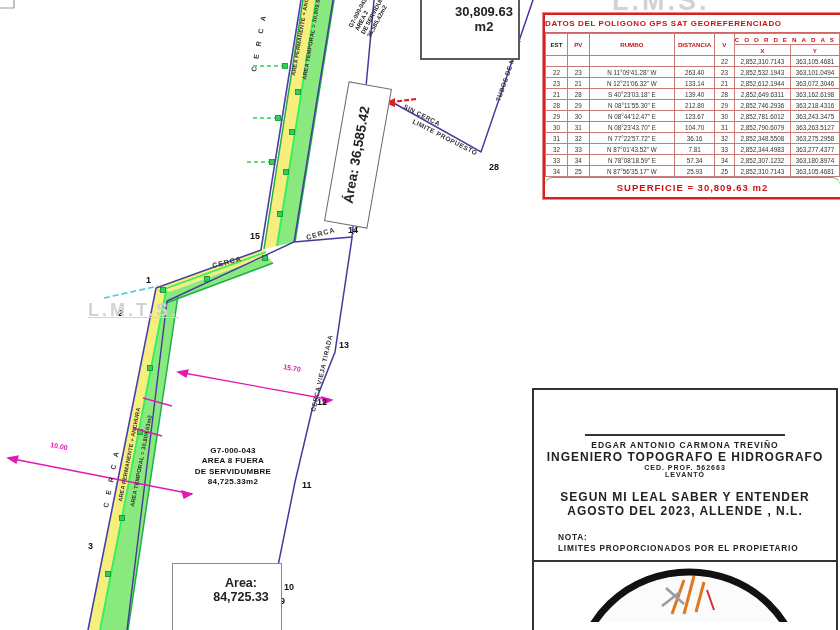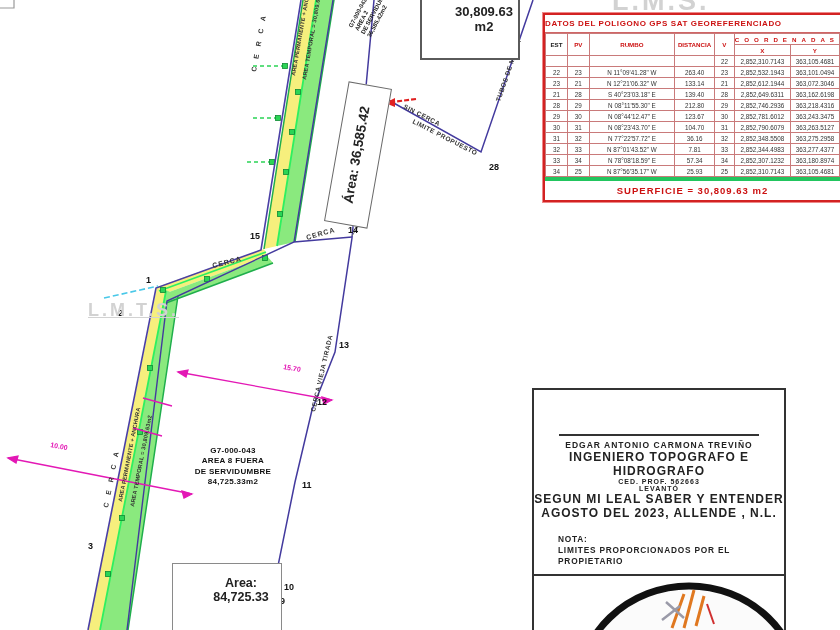--- a/index.html
+++ b/index.html
@@ -21,31 +21,31 @@
   
   #tablewrap{position:absolute;left:543px;top:13px;width:295px;z-index:5;background:#fff;
              border:2px solid #d32222;box-shadow:0 0 0 1px #e88;}
   #tbl-title{border-bottom:1px solid #d06666;color:#cc1111;font-weight:bold;font-size:8px;
              text-align:left;padding:4px 0;letter-spacing:0.6px;}
   table{border-collapse:collapse;width:100%;}
   th,td{border:1px solid #c97a7a;font-size:6.3px;padding:0;height:10px;text-align:center;color:#333;}
   th{color:#cc1111;font-size:6.2px;font-weight:bold;}
   th.est{color:#222;}
   th.coord{letter-spacing:5px;}
-  #tbl-sup{border-top:4px solid #22c55e;color:#cc1111;font-weight:bold;font-size:9.5px;
-           text-align:center;padding:4px 0;letter-spacing:1px;}
+  #tbl-sup{border-top:1px solid #22c55e;color:#cc1111;font-weight:bold;font-size:9.5px;
+           text-align:center;padding:4px 0;letter-spacing:1px;border-radius:8px;}
   
-  #cert{position:absolute;left:532px;top:388px;width:254px;height:242px;z-index:5;background:#fff;
+  #cert{position:absolute;left:532px;top:388px;width:306px;height:242px;z-index:5;background:#fff;
         border-left:2px solid #333;border-top:2px solid #333;border-right:2px solid #333;box-sizing:border-box;}
   #sigline{width:200px;border-top:2px solid #333;margin:44px auto 4px auto;}
   .cl{text-align:center;font-weight:bold;color:#222;letter-spacing:1px;}
   .cl.n1{font-size:8.5px;}
   .cl.n2{font-size:12px;}
   .cl.n3{font-size:7px;}
-  .legal{margin-top:0;}
+  .legal{margin-top:12px;}
   #nota{margin:14px 0 0 24px;font-weight:bold;color:#222;font-size:8.3px;letter-spacing:0.8px;line-height:1.35;}
   #logodiv{border-top:2px solid #333;margin-top:6px;height:60px;position:relative;overflow:hidden;}
 </style>
 </head>
 <body>
 
 <div id="stage">
 
   <div class="wm wm-top">L.M.S.</div>
   <div class="wm wm-mid">L.M.T.S.</div>

